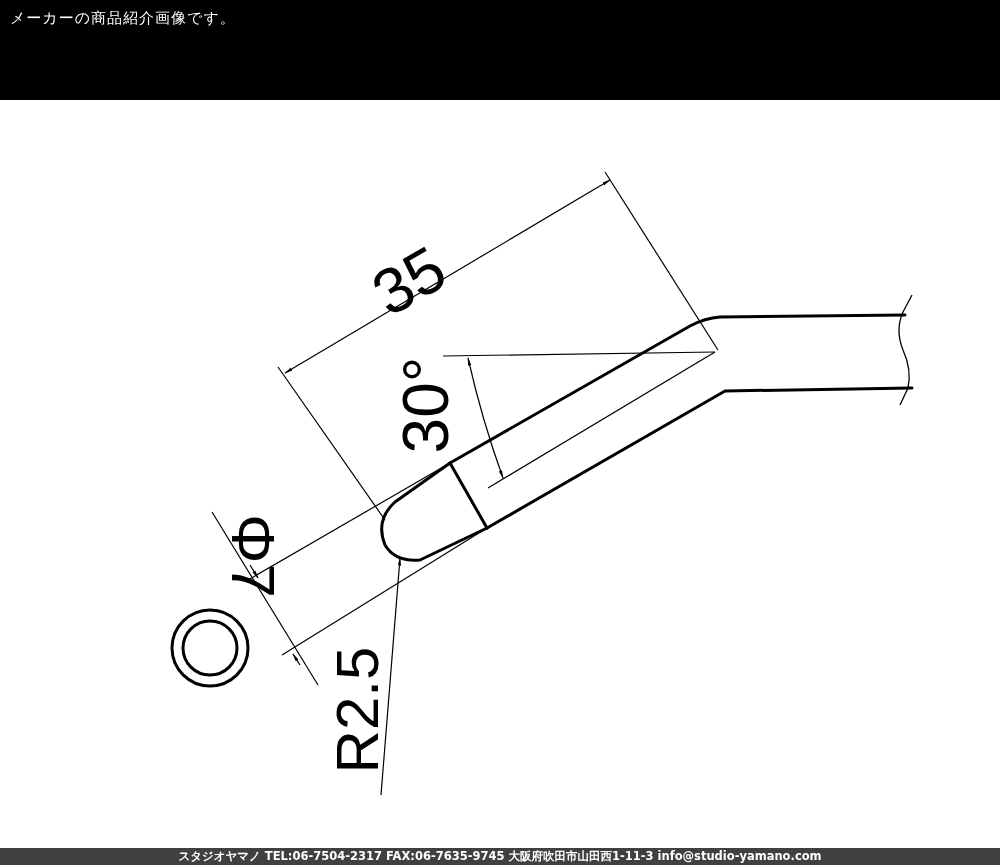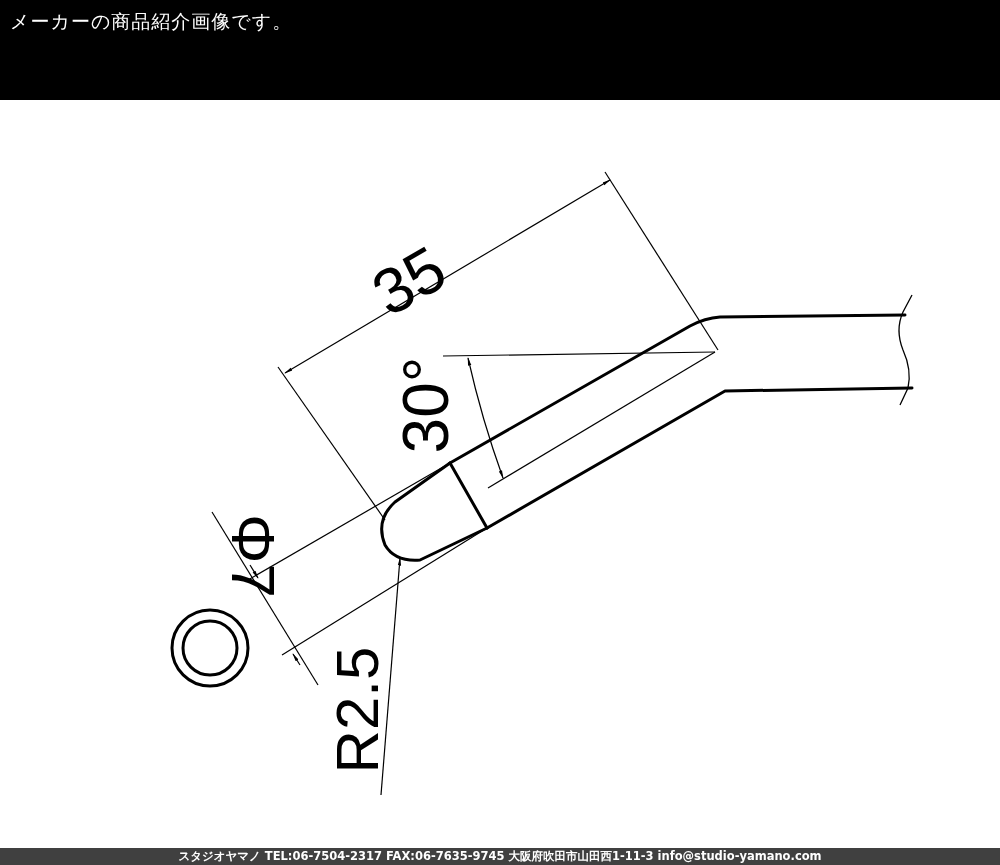--- a/index.html
+++ b/index.html
@@ -1,18 +1,18 @@
 <!DOCTYPE html>
 <html><head>
   <meta charset="utf-8">
   <style>
     html, body { margin: 0; padding: 0; }
     body { width: 1000px; height: 865px; background: #ffffff; position: relative; overflow: hidden; font-family: "DejaVu Sans", sans-serif; }
     .top-banner { position: absolute; left: 0; top: 0; width: 1000px; height: 100px; background: #000000; }
-    .top-banner-text { position: absolute; left: 10px; top: 9px; color: #ffffff; font-size: 19px; letter-spacing: 1px; white-space: nowrap; }
+    .top-banner-text { position: absolute; left: 10px; top: 9px; color: #ffffff; font-size: 15px; letter-spacing: 1px; white-space: nowrap; }
     .drawing { position: absolute; left: 0; top: 100px; width: 1000px; height: 748px; }
     .footer-bar { position: absolute; left: 0; top: 848px; width: 1000px; height: 22px; background: #404040; }
     .footer-text { position: absolute; left: 0; width: 1000px; top: 1px; text-align: center; color: #ffffff; font-size: 11.5px; font-weight: bold; white-space: nowrap; line-height: 15px; }
     .dim-label { font-family: "Liberation Sans", sans-serif; fill: #000; }
   </style>
 </head>
 <body>
 
 <div class="top-banner">
   <div class="top-banner-text">メーカーの商品紹介画像です。</div>

